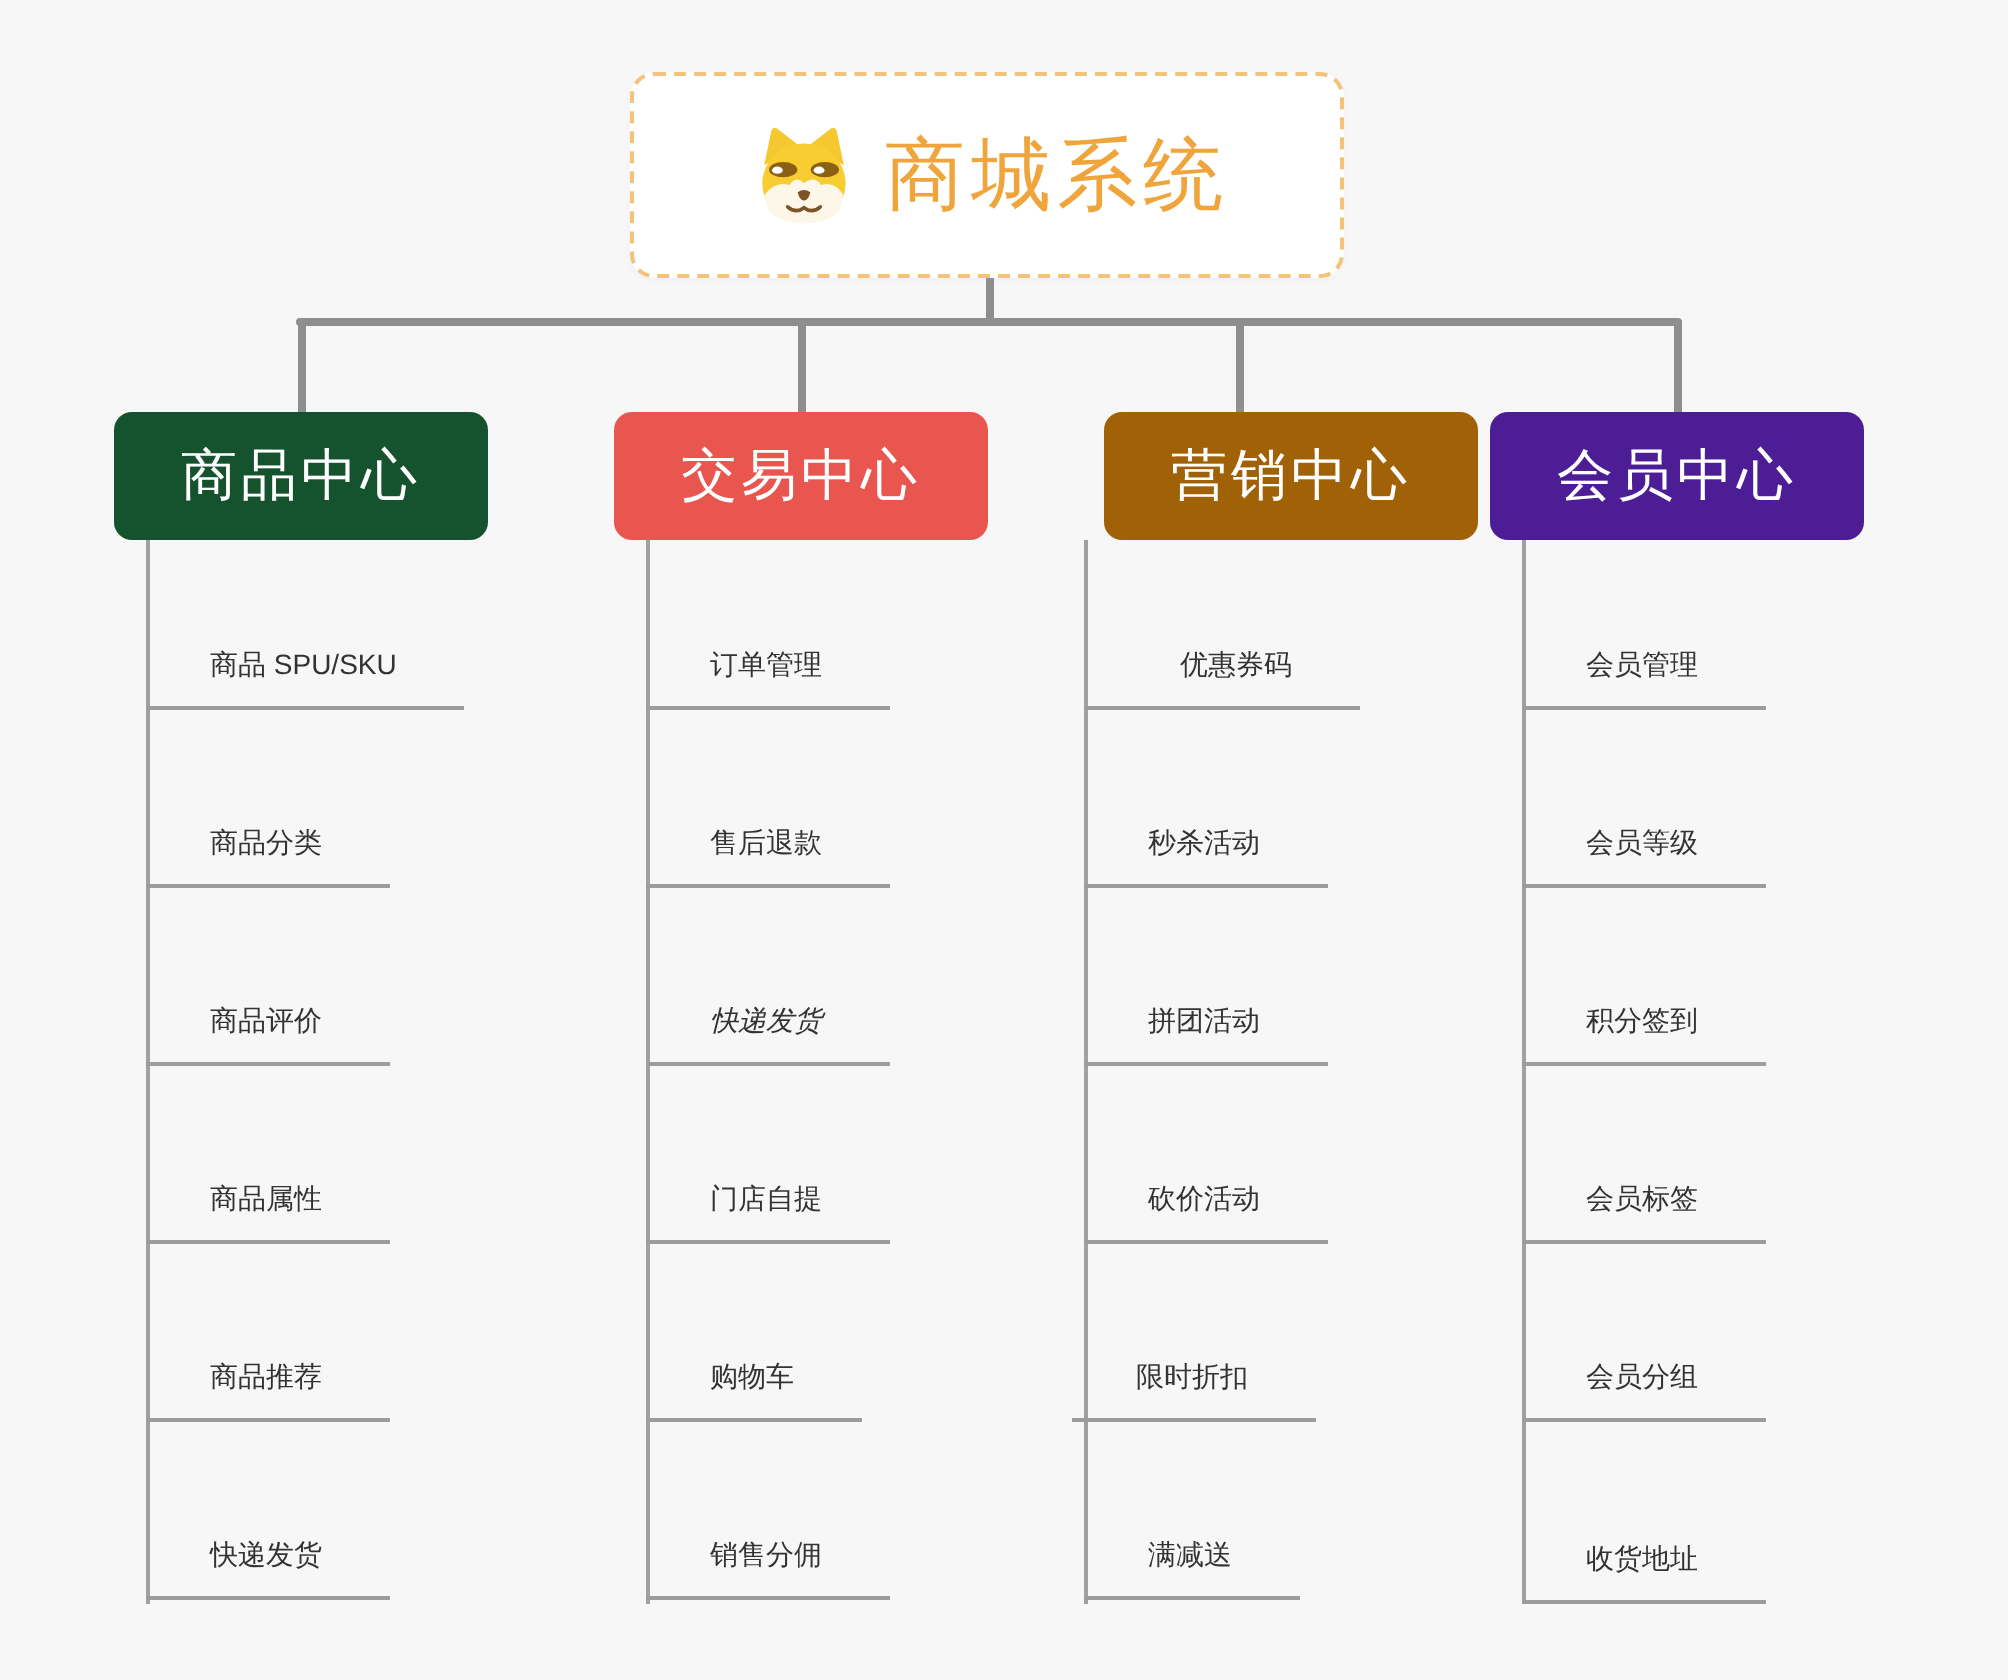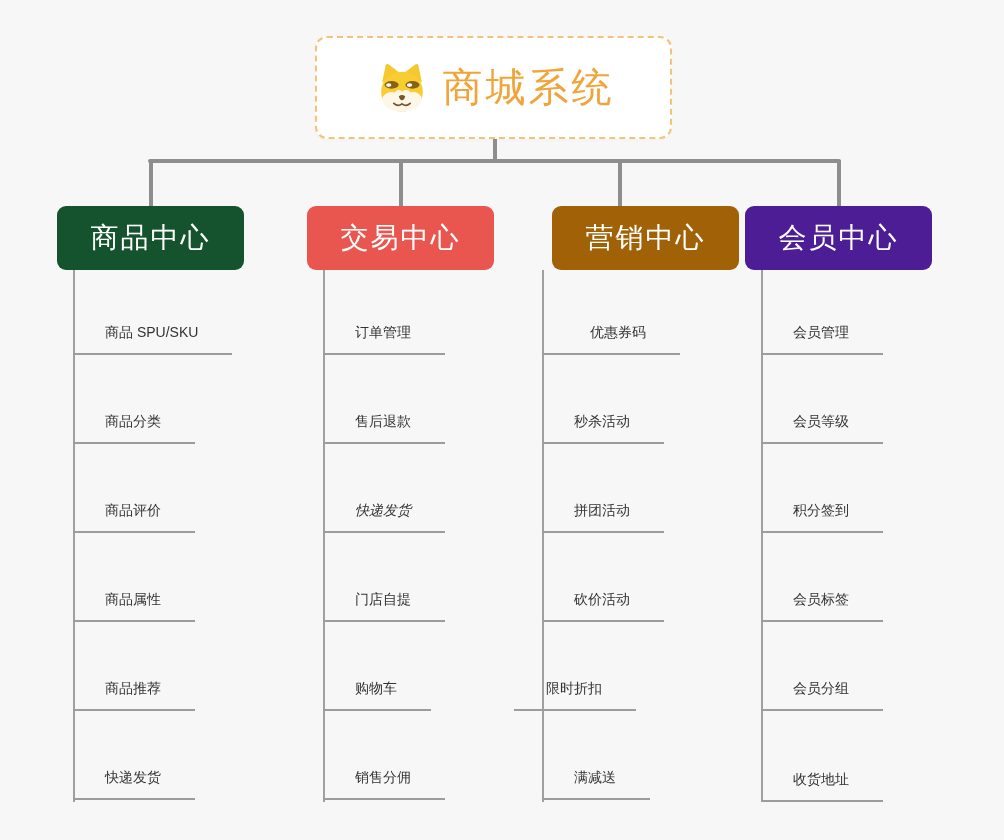--- a/index.html
+++ b/index.html
@@ -107,21 +107,21 @@
       <div class="leaf" style="left: 323px; top: 585px; border-bottom-color: rgb(156, 156, 156); color: rgb(51, 51, 51);">门店自提</div>
       <div class="leaf" style="left: 323px; top: 674px; border-bottom-color: rgb(156, 156, 156); color: rgb(51, 51, 51);">购物车</div>
       <div class="leaf" style="left: 323px; top: 763px; border-bottom-color: rgb(156, 156, 156); color: rgb(51, 51, 51);">销售分佣</div>
       <div class="conn drop" style="left: 617.5px; background: rgb(142, 142, 142);"></div>
       <div class="hdr" style="left: 552px; background: #a16207;">营销中心</div>
       <div class="vline" style="left: 542px;"></div>
       <div class="leaf" style="left: 542px; top: 318px; border-bottom-color: rgb(156, 156, 156); color: rgb(51, 51, 51); padding-left: 48px;">优惠券码</div>
       <div class="leaf" style="left: 542px; top: 407px; border-bottom-color: rgb(156, 156, 156); color: rgb(51, 51, 51);">秒杀活动</div>
       <div class="leaf" style="left: 542px; top: 496px; border-bottom-color: rgb(156, 156, 156); color: rgb(51, 51, 51);">拼团活动</div>
       <div class="leaf" style="left: 542px; top: 585px; border-bottom-color: rgb(156, 156, 156); color: rgb(51, 51, 51);">砍价活动</div>
-      <div class="leaf" style="left: 514px; top: 674px; border-bottom-color: rgb(156, 156, 156); color: rgb(51, 51, 51);">限时折扣</div>
+      <div class="leaf" style="left: 536px; top: 674px; border-bottom-color: rgb(156, 156, 156); color: rgb(51, 51, 51);">限时折扣</div>
       <div class="leaf" style="left: 542px; top: 763px; border-bottom-color: rgb(156, 156, 156); color: rgb(51, 51, 51);">满减送</div>
       <div class="conn drop" style="left: 836.5px; background: rgb(142, 142, 142);"></div>
       <div class="hdr" style="left: 745px; background: #4c1d95;">会员中心</div>
       <div class="vline" style="left: 761px;"></div>
       <div class="leaf" style="left: 761px; top: 318px; border-bottom-color: rgb(156, 156, 156); color: rgb(51, 51, 51);">会员管理</div>
       <div class="leaf" style="left: 761px; top: 407px; border-bottom-color: rgb(156, 156, 156); color: rgb(51, 51, 51);">会员等级</div>
       <div class="leaf" style="left: 761px; top: 496px; border-bottom-color: rgb(156, 156, 156); color: rgb(51, 51, 51);">积分签到</div>
       <div class="leaf" style="left: 761px; top: 585px; border-bottom-color: rgb(156, 156, 156); color: rgb(51, 51, 51);">会员标签</div>
       <div class="leaf" style="left: 761px; top: 674px; border-bottom-color: rgb(156, 156, 156); color: rgb(51, 51, 51);">会员分组</div>
       <div class="leaf" style="left: 761px; top: 765px; border-bottom-color: rgb(156, 156, 156); color: rgb(51, 51, 51);">收货地址</div>

